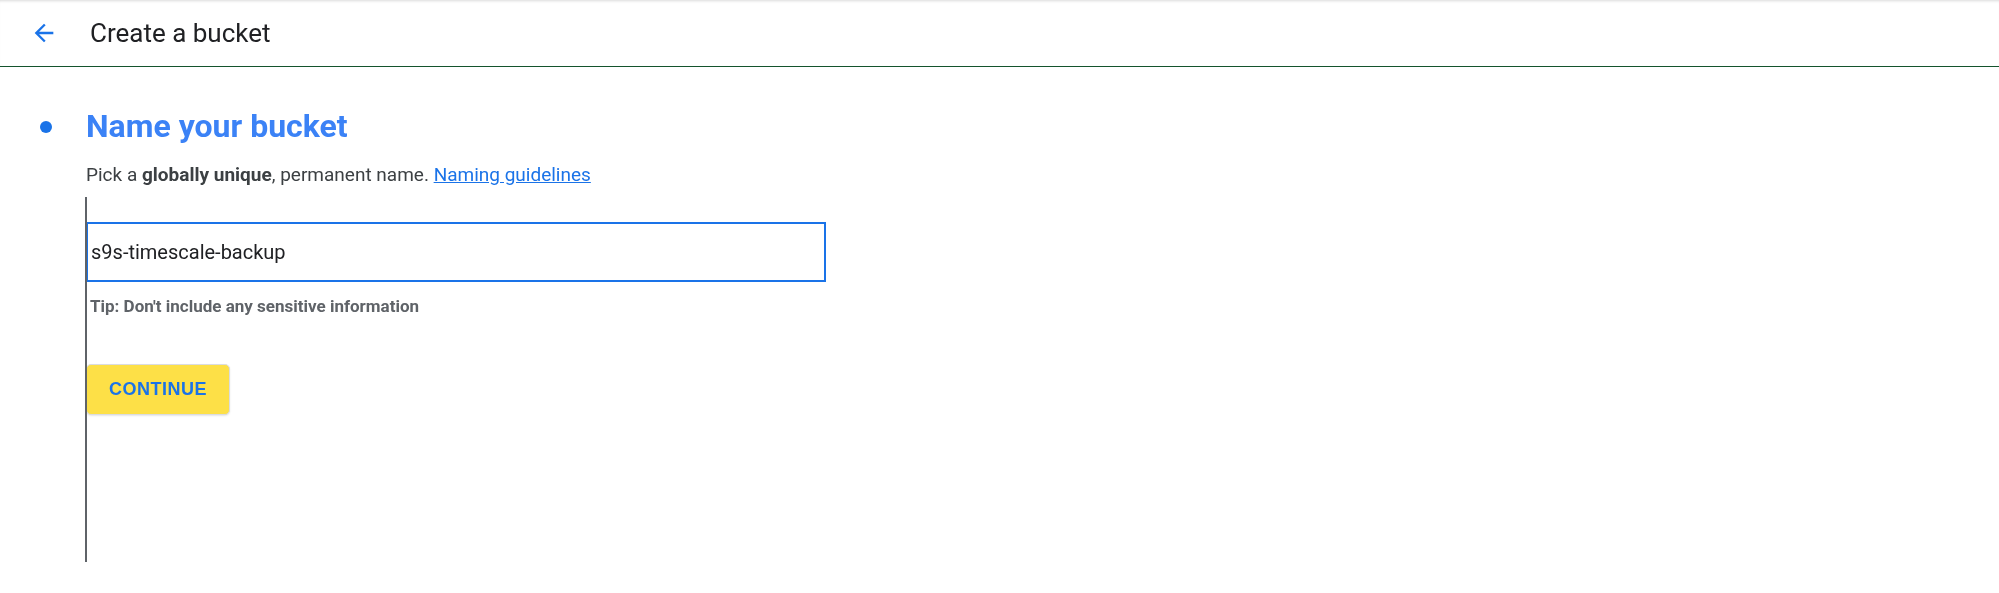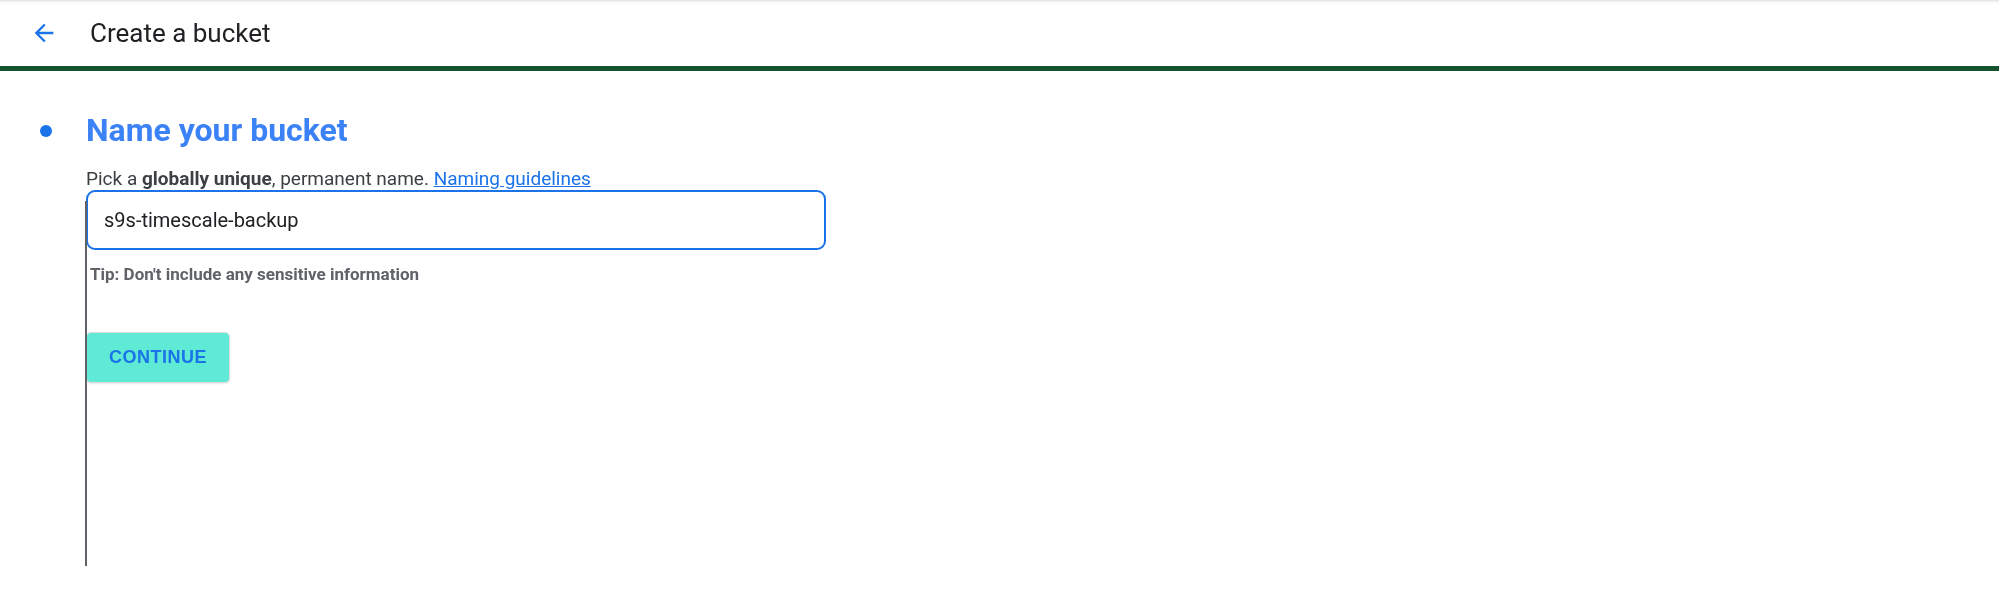--- a/index.html
+++ b/index.html
@@ -8,21 +8,21 @@
     background: #fff;
     color: #202124;
     width: 1999px;
     height: 593px;
     overflow: hidden;
   }
   .header {
     display: flex;
     align-items: center;
     padding: 18px 30px;
-    border-bottom: 5px solid #14532d;
+    border-bottom: 1px solid #14532d;
     box-shadow: inset 0 3px 3px -2px rgba(0,0,0,0.15);
   }
   .back-icon {
     width: 28px;
     height: 28px;
     display: flex;
     align-items: center;
     justify-content: center;
     cursor: pointer;
     margin-right: 32px;
@@ -63,47 +63,48 @@
   }
   .section-title {
     font-size: 32px;
     font-weight: 700;
     color: #3b82f6;
     margin-bottom: 18px;
   }
   .hint {
     font-size: 19px;
     color: #3c4043;
+    margin-bottom: 36px;
   }
   .hint b { font-weight: 700; }
   .hint a {
     color: #1a73e8;
     text-decoration: underline;
   }
   .name-input {
     width: 740px;
-    padding: 16px 16px;
+    padding: 16px 3px;
     font-size: 20px;
     border: 2px solid #1a73e8;
-    border-radius: 9px;
+    border-radius: 0;
     outline: none;
     color: #202124;
     font-family: inherit;
   }
   .tip {
     font-size: 17px;
     color: #5f6368;
     margin-top: 14px;
     margin-left: 4px;
     font-weight: bold;
   }
   .continue-btn {
     margin-top: 48px;
     padding: 14px 22px;
-    background: #5eead4;
+    background: #fde047;
     border: 1px solid #dadce0;
     border-radius: 5px;
     font-size: 18px;
     font-weight: 600;
     letter-spacing: 0.5px;
     color: #1a73e8;
     cursor: pointer;
     box-shadow: 0 1px 2px rgba(0,0,0,0.1);
   }
 </style>

